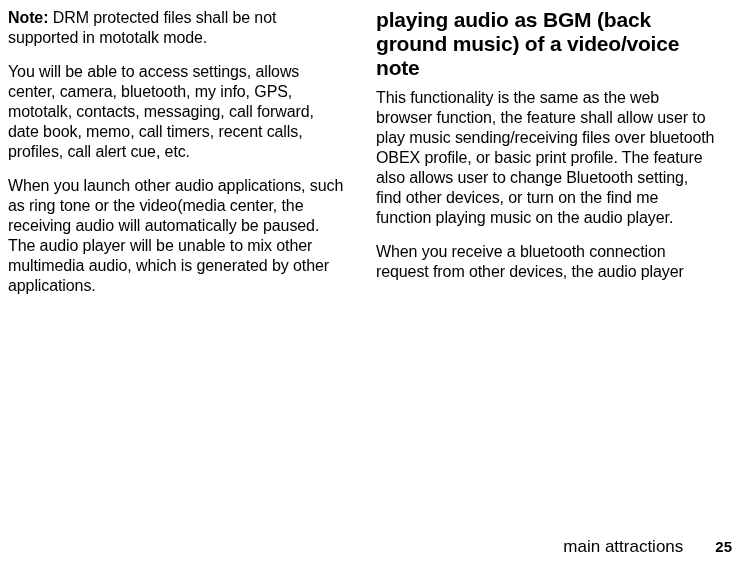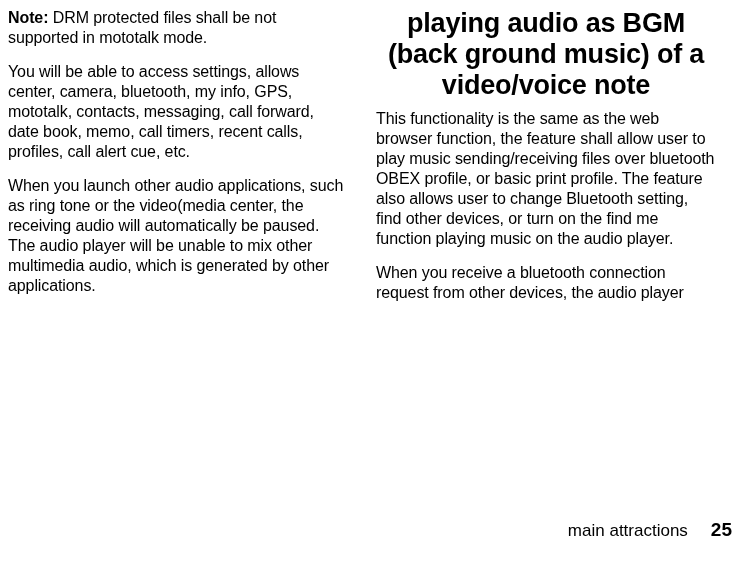--- a/index.html
+++ b/index.html
@@ -1,25 +1,25 @@
 <!DOCTYPE html>
 <html><head>
 <meta charset="utf-8">
 <style>
   * { margin: 0; padding: 0; box-sizing: border-box; }
   html, body { width: 756px; height: 565px; background: #fff; font-family: Arial, Helvetica, sans-serif; color: #000; }
-  .page { padding: 8px 20px 24px 8px; display: flex; flex-direction: column; height: 100%; }
+  .page { padding: 8px 20px 8px 8px; display: flex; flex-direction: column; height: 100%; }
   .columns { display: flex; gap: 28px; flex: 1 1 auto; }
   .col { width: 340px; }
   .para { font-size: 16px; line-height: 1.25; margin-bottom: 14px; letter-spacing: -0.1px; }
-  .heading { font-size: 27px; line-height: 1.15; margin-bottom: 8px; letter-spacing: -0.2px; text-align: center; }
+  .heading { font-size: 21px; line-height: 1.15; margin-bottom: 8px; letter-spacing: -0.2px; }
   .bold { font-weight: bold; }
-  .footer { display: flex; justify-content: flex-end; align-items: baseline; gap: 23px; padding-right: 4px; padding-top: 6px; }
+  .footer { display: flex; justify-content: flex-end; align-items: baseline; gap: 32px; padding-right: 4px; padding-top: 6px; }
   .footer-label { font-size: 17px; }
-  .footer-num { font-size: 19px; font-weight: bold; }
+  .footer-num { font-size: 15px; font-weight: bold; }
 </style>
 </head>
 <body>
 
 <div class="page">
   <div class="columns">
 
     <div class="col">
       <p class="para">
         <span class="bold">Note:</span><span> DRM protected files shall be not supported in mototalk mode.</span>

